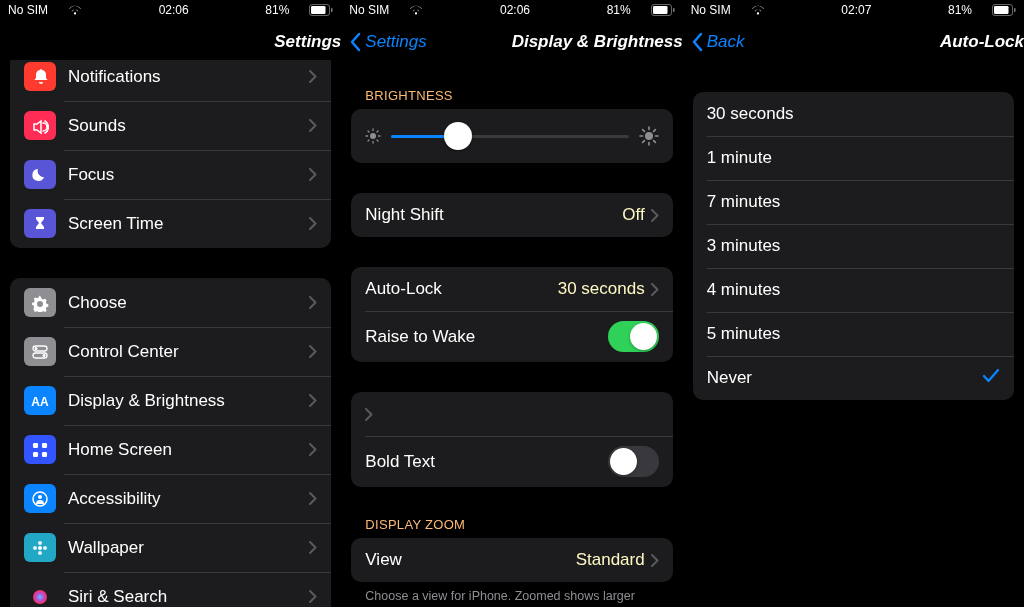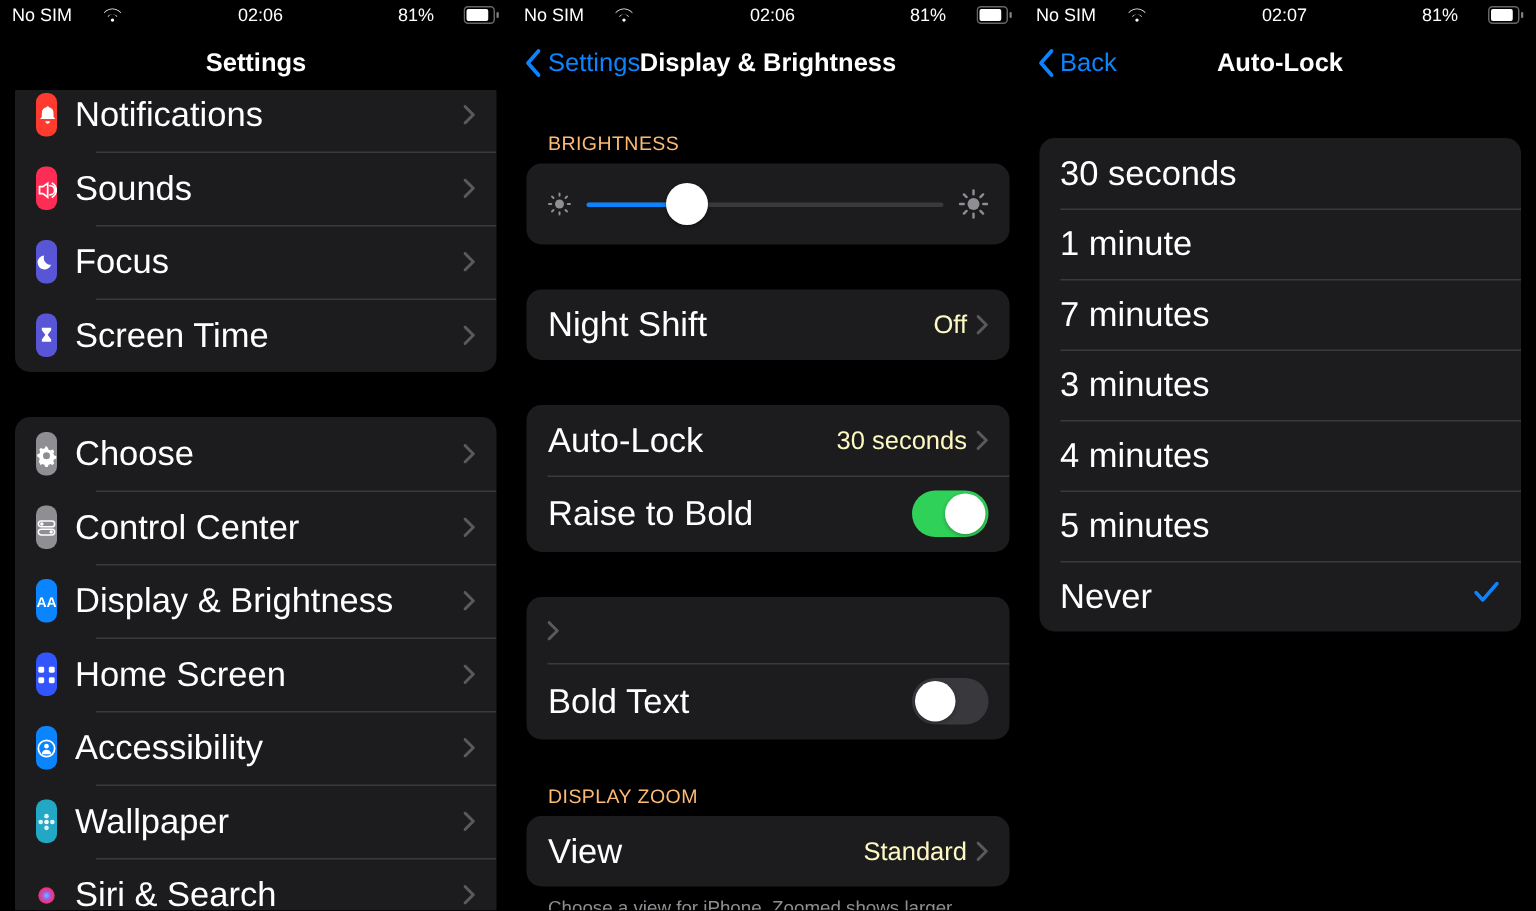--- a/index.html
+++ b/index.html
@@ -1,32 +1,32 @@
 <!DOCTYPE html>
 <html><head>
 <meta charset="utf-8">
 <style>
   * { margin:0; padding:0; box-sizing:border-box; font-family:-apple-system,"SF Pro Text","Helvetica Neue",Arial,sans-serif; -webkit-font-smoothing:antialiased; }
   body { width:1024px; height:607px; background:#000; overflow:hidden; display:flex; }
   .pane { width:341.33px; height:607px; background:#000; position:relative; overflow:hidden; }
   .status { height:20px; display:flex; align-items:center; justify-content:space-between; padding:0 8px; color:#fff; font-size:12px; font-weight:500; }
   .status .left,.status .right { display:flex; align-items:center; gap:20px; }
   .wifi-icon,.battery-icon { display:inline-flex; }
-  .nav { height:44px; display:flex; align-items:center; justify-content:center; position:relative; }
+  .nav { height:44px; display:flex; align-items:center; justify-content:flex-end; position:relative;font-style:italic; }
   .nav-title { color:#fff; font-size:17px; font-weight:600; }
   .back { position:absolute; left:8px; display:flex; align-items:center; gap:4px; color:#0a84ff; font-size:17px; }
   .back svg { width:12px; height:20px; }
   .scroll { position:absolute; top:64px; left:0; right:0; bottom:0; overflow:hidden; }
   .group { margin:0 10px 30px 10px; background:#1c1c1e; border-radius:10px; overflow:hidden; }
   .row { display:flex; align-items:center; min-height:44px; padding:10px 14px; position:relative; }
   .row+.row::before { content:""; position:absolute; top:0; left:54px; right:0; height:0.5px; background:#3a3a3c; }
   .row.no-icon+.row.no-icon::before { left:14px; }
-  .icon-box { width:14px; height:29px; border-radius:6px; display:flex; align-items:center; justify-content:center; margin-right:12px; flex-shrink:0; }
+  .icon-box { width:32px; height:29px; border-radius:6px; display:flex; align-items:center; justify-content:center; margin-right:12px; flex-shrink:0; }
   .icon-box svg { width:18px; height:18px; fill:#fff; }
-  .row-label { flex:1; color:#fff; font-size:23px; }
+  .row-label { flex:1; color:#fff; font-size:17px; }
   .row-value { color:#fef9c3; font-size:17px; margin-right:6px; }
   .chevron { color:#5a5a5e; flex-shrink:0; }
   .chevron svg { width:8px; height:13px; display:block; }
   .header-label { color:#fdba74; font-size:13px; text-transform:uppercase; margin:0 24px 6px 24px; letter-spacing:0.3px; }
   .footer-label { color:#8e8e93; font-size:12.5px; margin:6px 24px 0 24px; line-height:1.35; }
   .slider-row { padding:12px 14px; display:flex; align-items:center; gap:10px; }
   .sun { color:#8e8e93; display:flex; }
   .slider { flex:1; height:30px; position:relative; display:flex; align-items:center; }
   .track { width:100%; height:3px; background:#3a3a3c; border-radius:2px; position:absolute; }
   .track-fill { height:3px; background:#0a84ff; border-radius:2px; position:absolute; }
@@ -329,21 +329,21 @@
       <div class="row no-icon">
         <span class="row-label">Auto-Lock</span>
         <span class="row-value">30 seconds</span>
         <span class="chevron">
             <svg viewBox="0 0 8 13">
               <path d="M1 1l5.5 5.5L1 12" stroke="#5a5a5e" stroke-width="2" fill="none" stroke-linecap="round" stroke-linejoin="round"></path>
             </svg>
           </span>
       </div>
       <div class="row no-icon">
-        <span class="row-label">Raise to Bold</span>
+        <span class="row-label">Raise to Wake</span>
         <div class="switch on">
             <div class="knob"></div>
           </div>
       </div>
     </div>
     <div class="group">
       <div class="row no-icon">
         <span class="chevron">
             <svg viewBox="0 0 8 13">
               <path d="M1 1l5.5 5.5L1 12" stroke="#5a5a5e" stroke-width="2" fill="none" stroke-linecap="round" stroke-linejoin="round"></path>

